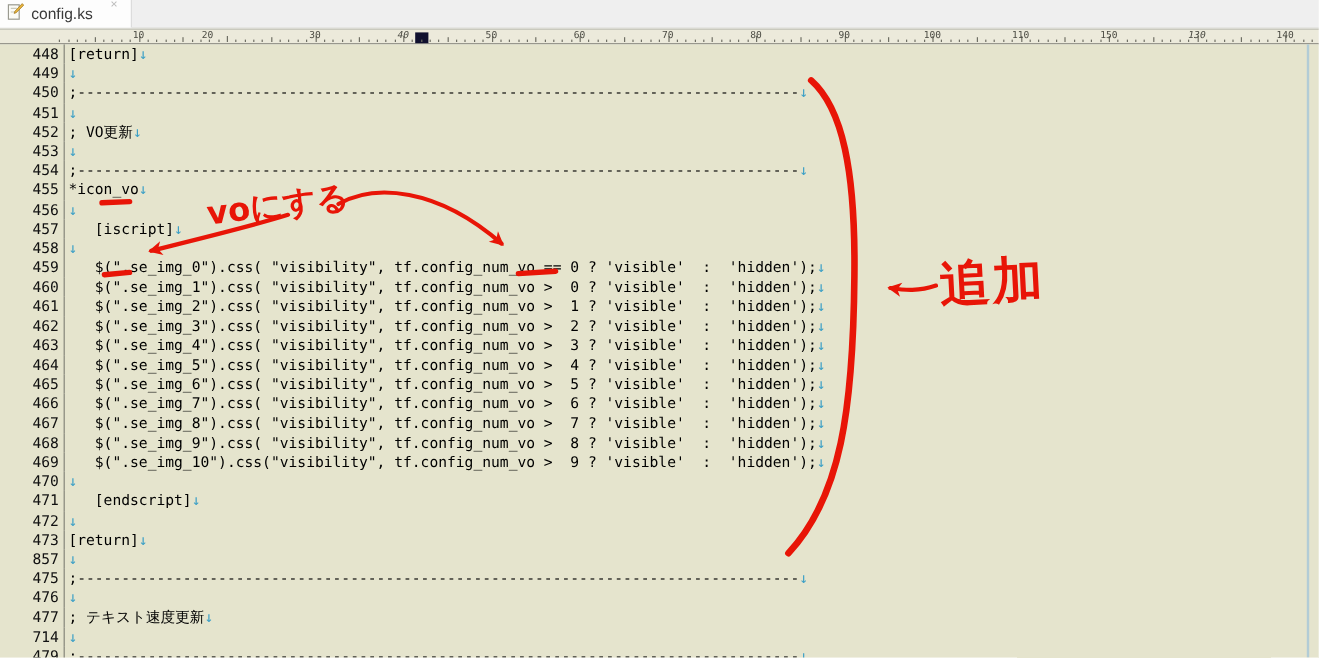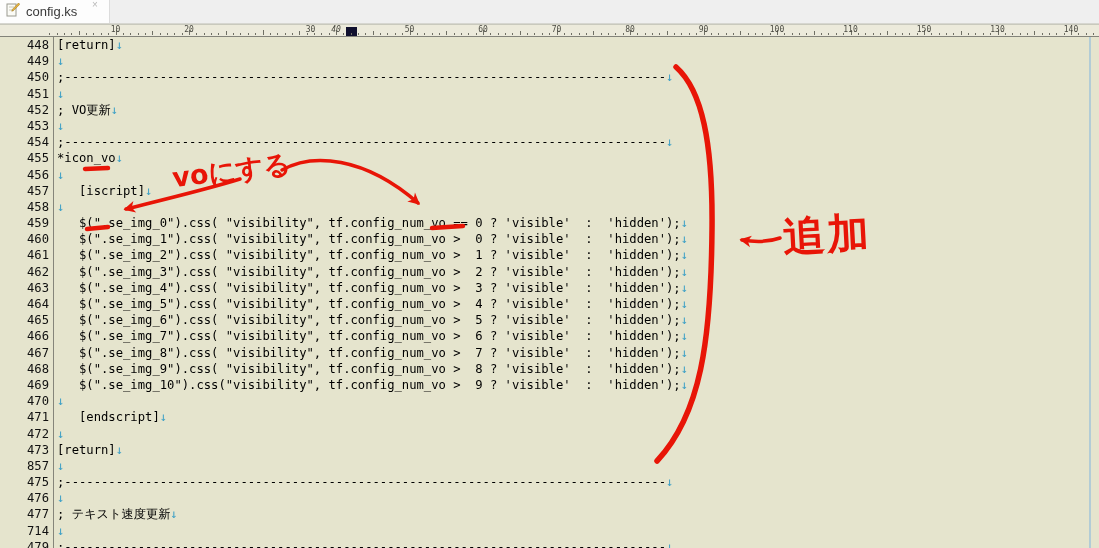--- a/index.html
+++ b/index.html
@@ -94,32 +94,32 @@
     <div class="tick" style="left: 122.85px; height: 2px;"></div>
     <div class="tick" style="left: 130.2px; height: 2px;"></div>
     <div class="tick" style="left: 137.55px; height: 2px;"></div>
     <div class="tick" style="left: 144.9px; height: 2px;"></div>
     <div class="tick" style="left: 152.25px; height: 4px;"></div>
     <div class="tick" style="left: 159.6px; height: 2px;"></div>
     <div class="tick" style="left: 166.95px; height: 2px;"></div>
     <div class="tick" style="left: 174.3px; height: 2px;"></div>
     <div class="tick" style="left: 181.65px; height: 2px;"></div>
     <div class="tick" style="left: 189px; height: 5px;"></div>
-    <div class="tick-label" style="left: 189px;">20</div>
+    <div class="tick-label" style="left: 173px;">20</div>
     <div class="tick" style="left: 196.35px; height: 2px;"></div>
     <div class="tick" style="left: 203.7px; height: 2px;"></div>
     <div class="tick" style="left: 211.05px; height: 2px;"></div>
     <div class="tick" style="left: 218.4px; height: 2px;"></div>
     <div class="tick" style="left: 225.75px; height: 4px;"></div>
     <div class="tick" style="left: 233.1px; height: 2px;"></div>
     <div class="tick" style="left: 240.45px; height: 2px;"></div>
     <div class="tick" style="left: 247.8px; height: 2px;"></div>
     <div class="tick" style="left: 255.15px; height: 2px;"></div>
     <div class="tick" style="left: 262.5px; height: 5px;"></div>
-    <div class="tick-label" style="left: 262.5px; margin-left: 48px;">30</div>
+    <div class="tick-label" style="left: 262.5px;">30</div>
     <div class="tick" style="left: 269.85px; height: 2px;"></div>
     <div class="tick" style="left: 277.2px; height: 2px;"></div>
     <div class="tick" style="left: 284.55px; height: 2px;"></div>
     <div class="tick" style="left: 291.9px; height: 2px;"></div>
     <div class="tick" style="left: 299.25px; height: 4px;"></div>
     <div class="tick" style="left: 306.6px; height: 2px;"></div>
     <div class="tick" style="left: 313.95px; height: 2px;"></div>
     <div class="tick" style="left: 321.3px; height: 2px;"></div>
     <div class="tick" style="left: 328.65px; height: 2px;"></div>
     <div class="tick" style="left: 336px; height: 5px;"></div>
@@ -215,21 +215,21 @@
     <div class="tick" style="left: 931.35px; height: 2px;"></div>
     <div class="tick" style="left: 938.7px; height: 2px;"></div>
     <div class="tick" style="left: 946.05px; height: 2px;"></div>
     <div class="tick" style="left: 953.4px; height: 2px;"></div>
     <div class="tick" style="left: 960.75px; height: 4px;"></div>
     <div class="tick" style="left: 968.1px; height: 2px;"></div>
     <div class="tick" style="left: 975.45px; height: 2px;"></div>
     <div class="tick" style="left: 982.8px; height: 2px;"></div>
     <div class="tick" style="left: 990.15px; height: 2px;"></div>
     <div class="tick" style="left: 997.5px; height: 5px;"></div>
-    <div class="tick-label" style="left: 997.5px;">130</div>
+    <div class="tick-label" style="left: 997.5px; font-style: italic;">130</div>
     <div class="tick" style="left: 1004.85px; height: 2px;"></div>
     <div class="tick" style="left: 1012.2px; height: 2px;"></div>
     <div class="tick" style="left: 1019.55px; height: 2px;"></div>
     <div class="tick" style="left: 1026.9px; height: 2px;"></div>
     <div class="tick" style="left: 1034.25px; height: 4px;"></div>
     <div class="tick" style="left: 1041.6px; height: 2px;"></div>
     <div class="tick" style="left: 1048.95px; height: 2px;"></div>
     <div class="tick" style="left: 1056.3px; height: 2px;"></div>
     <div class="tick" style="left: 1063.65px; height: 2px;"></div>
     <div class="tick" style="left: 1071px; height: 5px;"></div>

